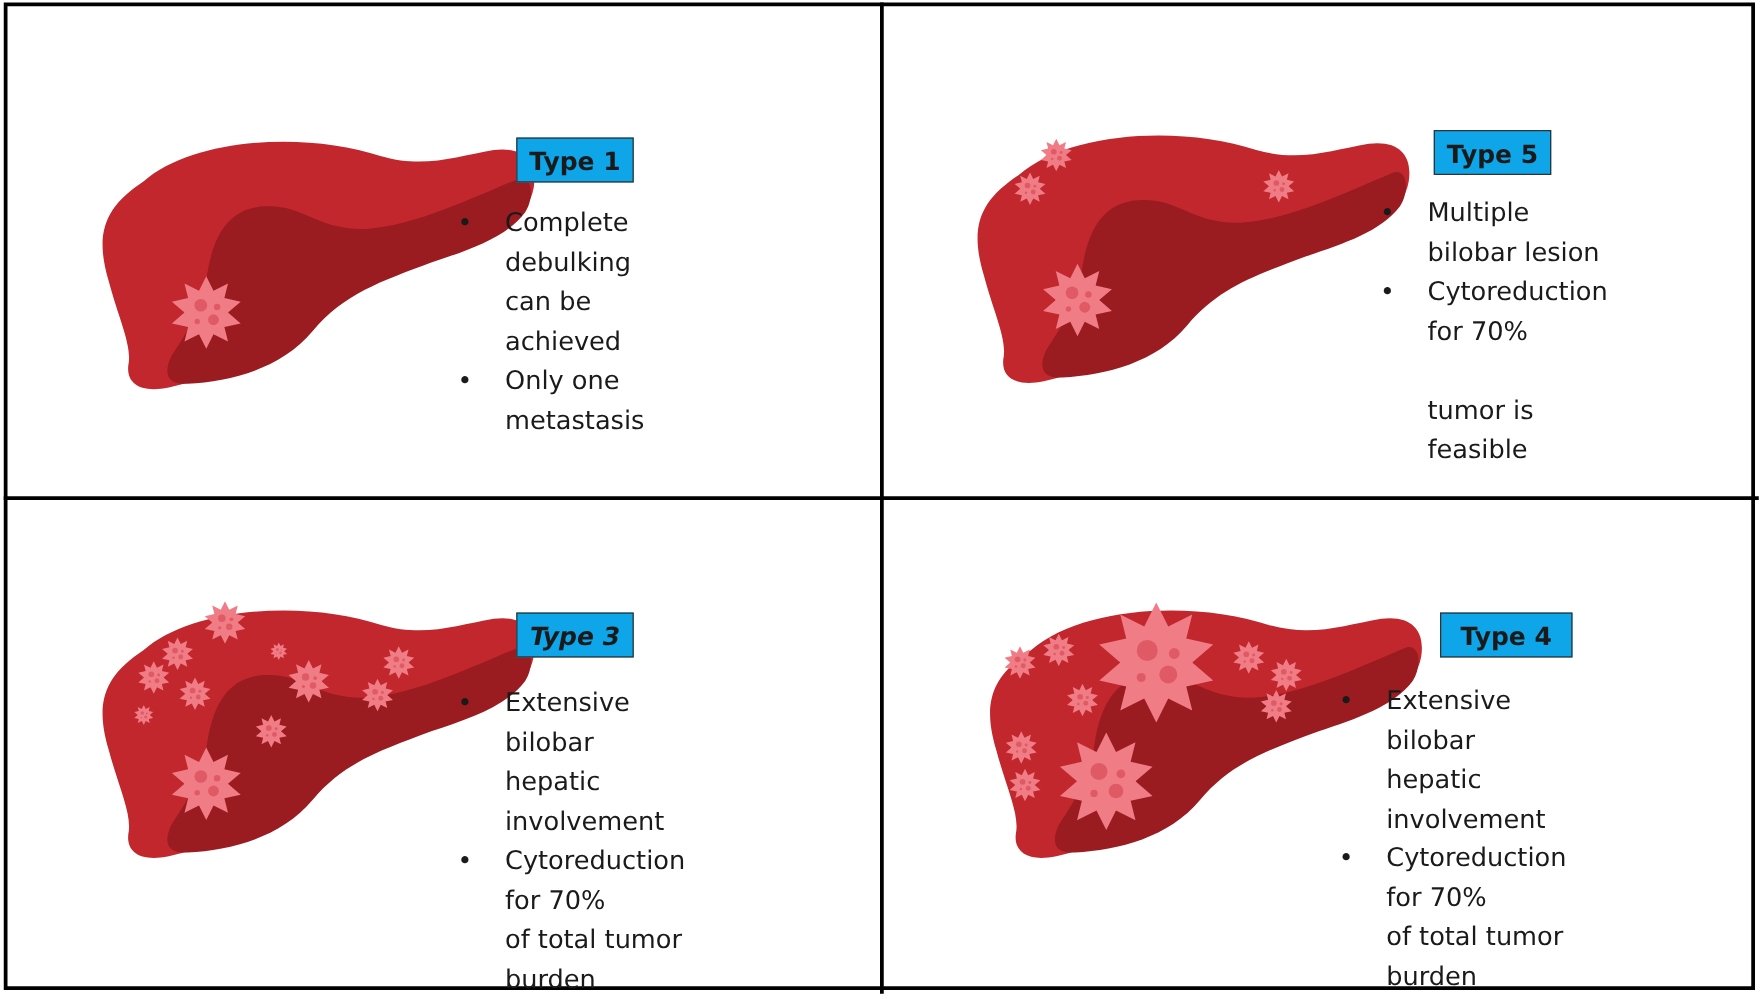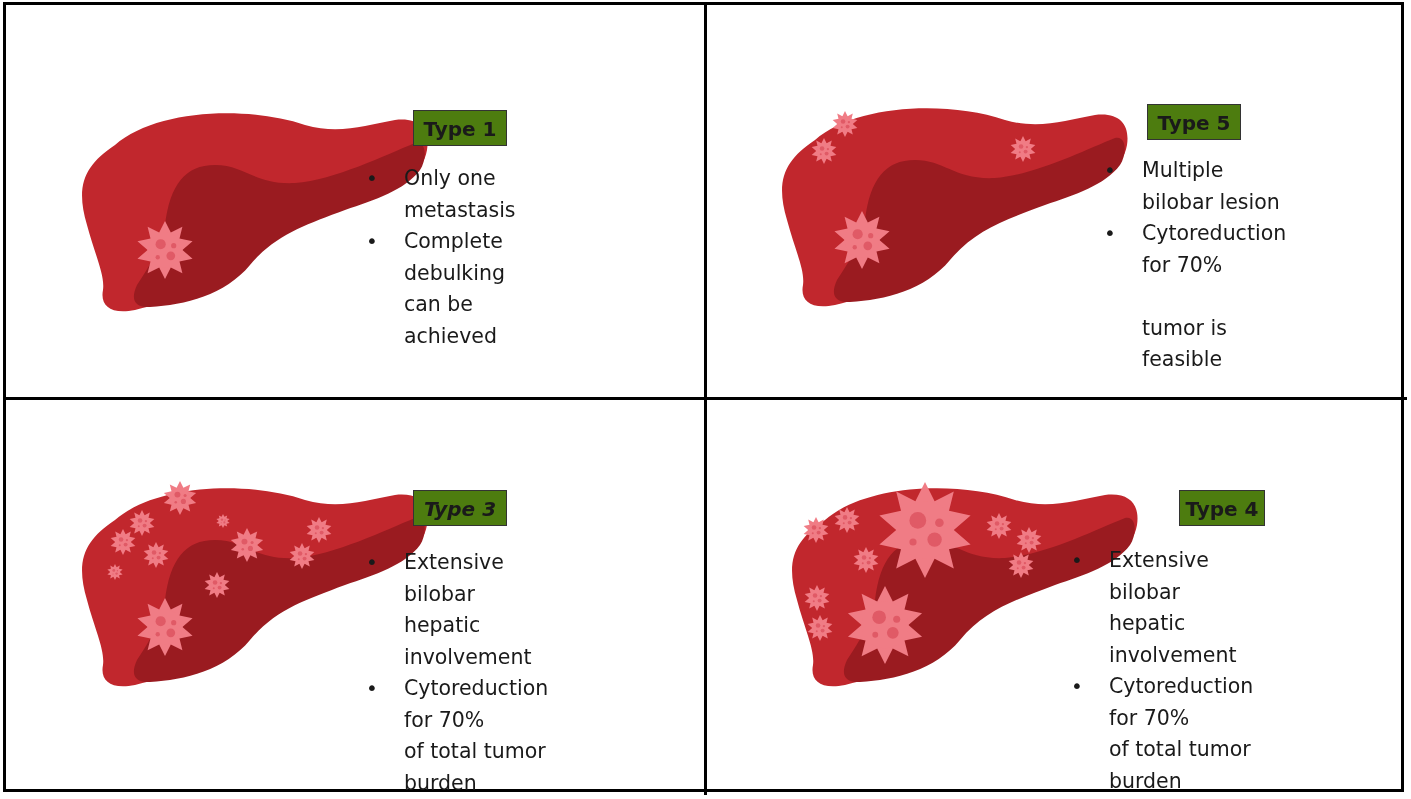--- a/index.html
+++ b/index.html
@@ -4,21 +4,21 @@
 <style>
   html, body { margin: 0; padding: 0; background: #ffffff; }
   body { width: 1411px; height: 799px; position: relative; overflow: hidden;
          font-family: "DejaVu Sans", "Liberation Sans", sans-serif; color: #1a1a1a; }
   .frame { position: absolute; left: 3px; top: 2px; width: 1401px; height: 790px;
            border: 3px solid #000; box-sizing: border-box; }
   .vline { position: absolute; left: 704px; top: 2px; width: 3px; height: 793px; background: #000; }
   .hline { position: absolute; left: 3px; top: 397px; width: 1404px; height: 3px; background: #000; }
   .panel { position: absolute; }
   .liver { position: absolute; }
-  .type-box { position: absolute; border: 1.5px solid #333; background: #4d7c0f;
+  .type-box { position: absolute; border: 1.5px solid #333; background: #0ea5e9;
               font-weight: bold; font-size: 20px; text-align: center; line-height: 36px; height: 36px;
               box-sizing: border-box; }
   .bullets { position: absolute; margin: 0; padding: 0; list-style: none; font-size: 20.5px; line-height: 31.5px; }
   .bullets li { position: relative; padding-left: 38px; }
   .bullets li::before { content: "\2022"; position: absolute; left: 0; top: 0; font-size: 20px; }
 </style>
 </head>
 <body>
 
 <div class="frame"></div>
@@ -42,22 +42,22 @@
   </defs>
 </svg>
 
 <div class="panel">
   <svg class="liver" style="left:75px; top:105px" width="360" height="215">
     <use href="#liver-shape"></use>
     <use href="#tumor" transform="translate(90,145) scale(1.45)"></use>
   </svg>
   <div class="type-box" style="left:413px; top:110px; width:94px;">Type 1</div>
   <ul class="bullets" style="left:366px; top:163px;">
+    <li><span>Complete debulking</span><br><span>can be achieved</span></li>
     <li><span>Only one metastasis</span></li>
-    <li><span>Complete debulking</span><br><span>can be achieved</span></li>
   </ul>
 </div>
 
 <div class="panel">
   <svg class="liver" style="left:775px; top:100px" width="360" height="215">
     <use href="#liver-shape"></use>
     <use href="#tumor" transform="translate(70,24) scale(0.65)"></use>
     <use href="#tumor" transform="translate(49,51) scale(0.65)"></use>
     <use href="#tumor" transform="translate(248,49) scale(0.65)"></use>
     <use href="#tumor" transform="translate(87,140) scale(1.45)"></use>
@@ -98,19 +98,19 @@
     <use href="#tumor" transform="translate(62,40) scale(0.65)"></use>
     <use href="#tumor" transform="translate(81,80) scale(0.65)"></use>
     <use href="#tumor" transform="translate(32,118) scale(0.65)"></use>
     <use href="#tumor" transform="translate(35,148) scale(0.65)"></use>
     <use href="#tumor" transform="translate(214,46) scale(0.65)"></use>
     <use href="#tumor" transform="translate(244,60) scale(0.65)"></use>
     <use href="#tumor" transform="translate(236,85) scale(0.65)"></use>
     <use href="#tumor" transform="translate(140,50) scale(2.4)"></use>
     <use href="#tumor" transform="translate(100,145) scale(1.95)"></use>
   </svg>
-  <div class="type-box" style="left:1152px; top:490px; width:86px;margin-left:27px;">Type 4</div>
+  <div class="type-box" style="left:1152px; top:490px; width:106px;">Type 4</div>
   <ul class="bullets" style="left:1071px; top:545px;">
     <li><span>Extensive bilobar</span><br><span>hepatic involvement</span></li>
     <li><span>Cytoreduction for 70%</span><br><span>of total tumor burden</span><br></li>
 
   </ul>
 </div>
 
 </body></html>

